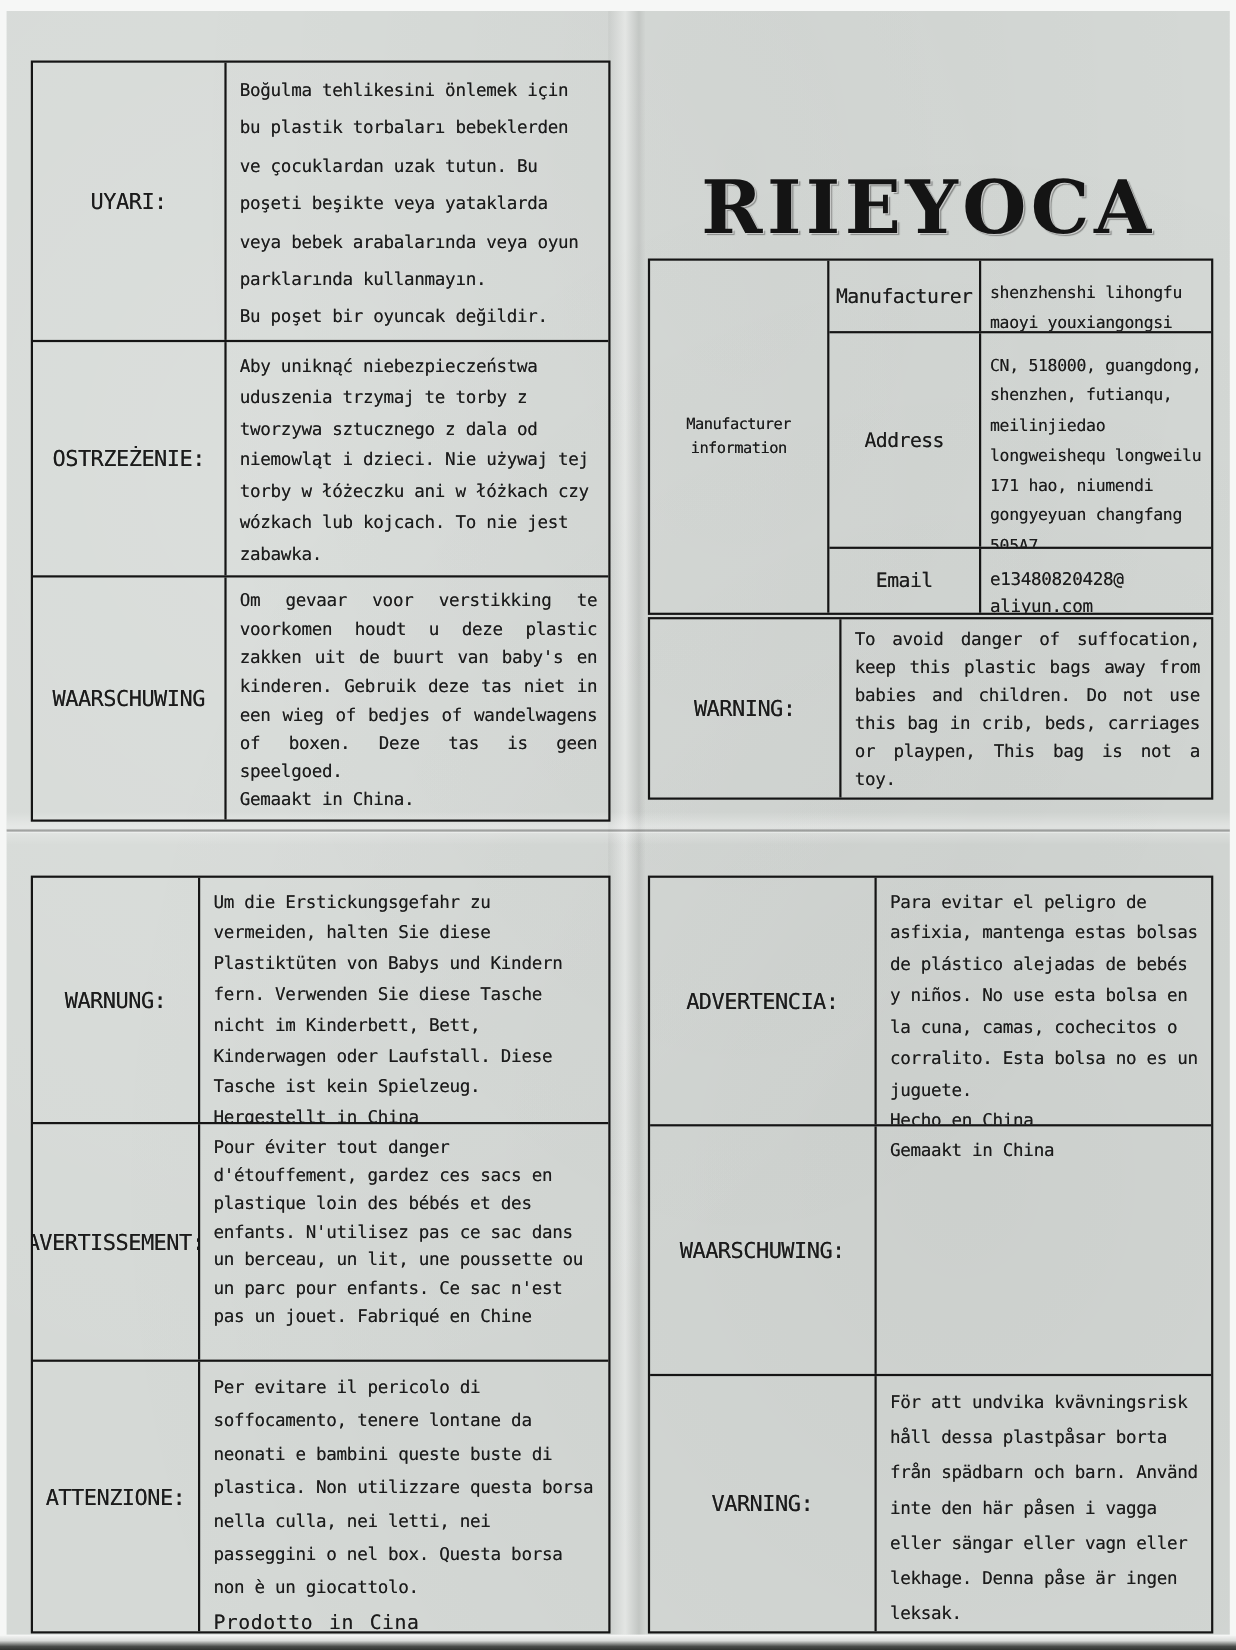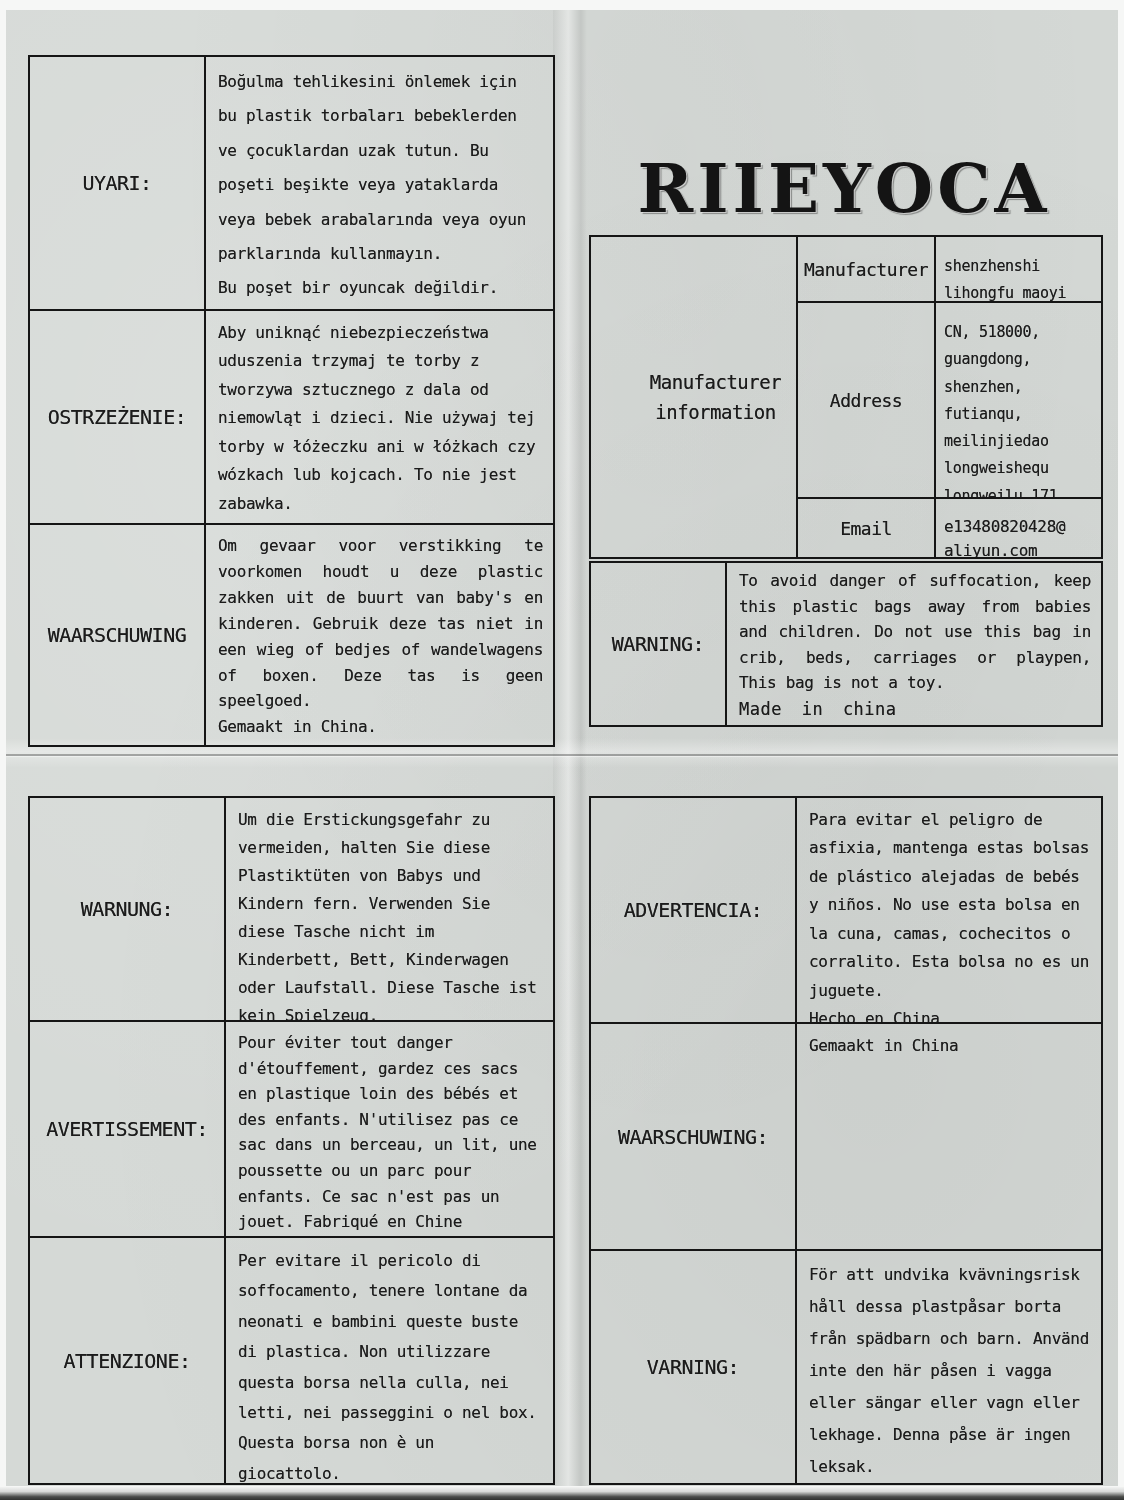--- a/index.html
+++ b/index.html
@@ -38,53 +38,53 @@
   .lh160{line-height:1.60}.lh162{line-height:1.62}
   .lh170{line-height:1.70}.lh175{line-height:1.75}.lh178{line-height:1.78}
   .lh190{line-height:1.90}.lh200{line-height:2.00}.lh215{line-height:2.15}
 
   
   #tl{left:22px;top:45px;width:523px;}
   #tl .label{width:176px;}
   #tl .r1{height:252px;} #tl .r2{height:212px;} #tl .r3{height:220px;}
 
   #bl{left:22px;top:786px;width:523px;}
-  #bl .label{width:196px;}
+  #bl .label{width:152px;}
   #bl .r1{height:222px;} #bl .r2{height:214px;} #bl .r3{height:245px;}
 
   #br{left:583px;top:786px;width:510px;}
   #br .label{width:206px;}
   #br .r1{height:224px;} #br .r2{height:225px;} #br .r3{height:232px;}
 
   
   #brand{position:absolute;left:583px;top:82px;width:510px;height:104px;
     display:flex;align-items:center;justify-content:center;
     font-family:"DejaVu Serif","Liberation Serif",serif;font-weight:bold;
     font-size:67px;letter-spacing:4px;color:#141414;
     text-shadow:1px 1px 0 rgba(255,255,255,0.55), 2px 2px 1px rgba(0,0,0,0.35);}
 
   
   #mfr{left:583px;top:225px;width:510px;flex-direction:row;}
   #mfr .grp{flex:none;width:163px;border-right:2px solid #151515;
     display:flex;align-items:center;justify-content:center;text-align:center;
-    font-size:19px;line-height:1.6;letter-spacing:-0.5px;text-shadow:0 0 0.5px rgba(0,0,0,0.6);margin-left:44px;}
+    font-size:14px;line-height:1.6;letter-spacing:-0.5px;text-shadow:0 0 0.5px rgba(0,0,0,0.6);}
   #mfr .rows{flex:1;display:flex;flex-direction:column;border-radius:24px;}
   #mfr .mrow{display:flex;flex:none;}
   #mfr .mrow + .mrow{border-top:2px solid #151515;}
   #mfr .mkey{flex:none;width:138px;border-right:2px solid #151515;
     display:flex;align-items:center;justify-content:center;font-size:18px;letter-spacing:-0.5px;
     text-shadow:0 0 0.5px rgba(0,0,0,0.6);box-sizing:border-box;}
   #mfr .mval{flex:1;padding:16px 8px;font-size:15px;line-height:1.82;letter-spacing:-0.3px;
     white-space:pre-line;text-shadow:0 0 0.5px rgba(0,0,0,0.55);box-sizing:border-box;overflow:hidden;}
   #mfr .m1{height:64px;} #mfr .m2{height:194px;} #mfr .m3{height:58px;}
   #mfr .m3 .mval{font-size:16px;line-height:1.5;}
 
   
   #warn{left:583px;top:551px;width:510px;}
-  #warn .label{width:136px;}
+  #warn .label{width:174px;}
   #warn .r1{height:162px;}
   #warn .body{padding-top:5px;}
   #warn .footer{word-spacing:9px;letter-spacing:0.5px;font-size:17px;}
 
   
   #bl .r3 .footer{font-size:18px;letter-spacing:0.5px;word-spacing:3px;}
   #tl .r1 .footer, #tl .r2 .footer{letter-spacing:0;}
 </style>
 </head>
 <body>

